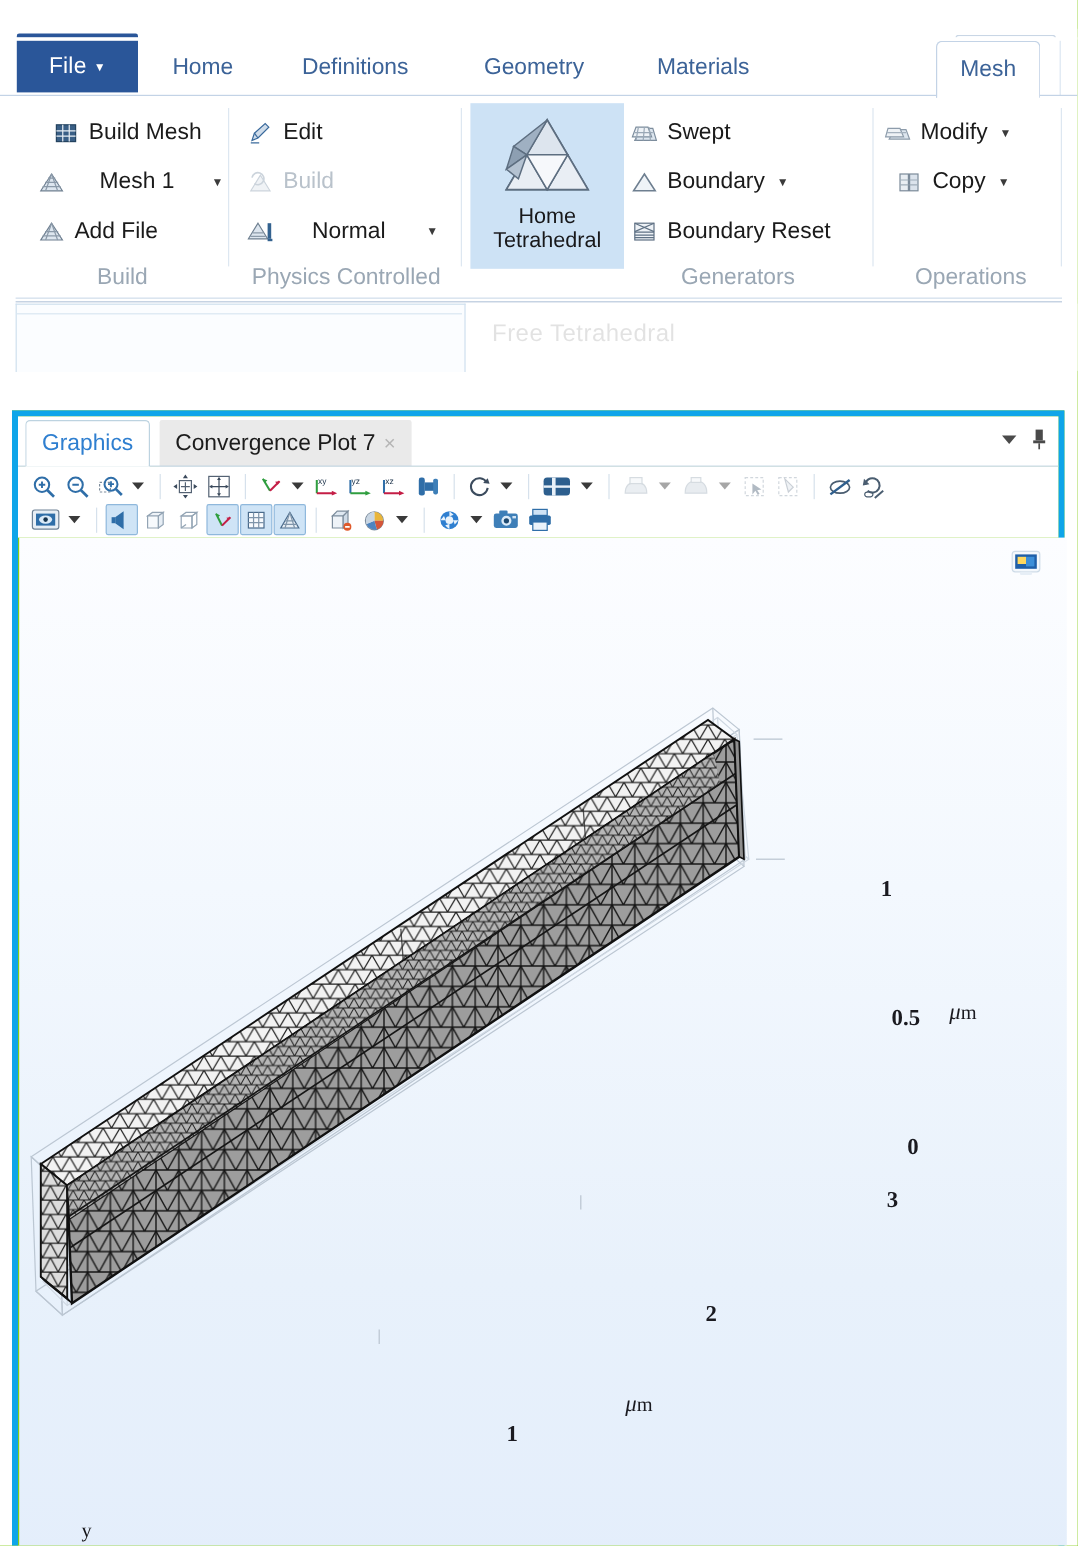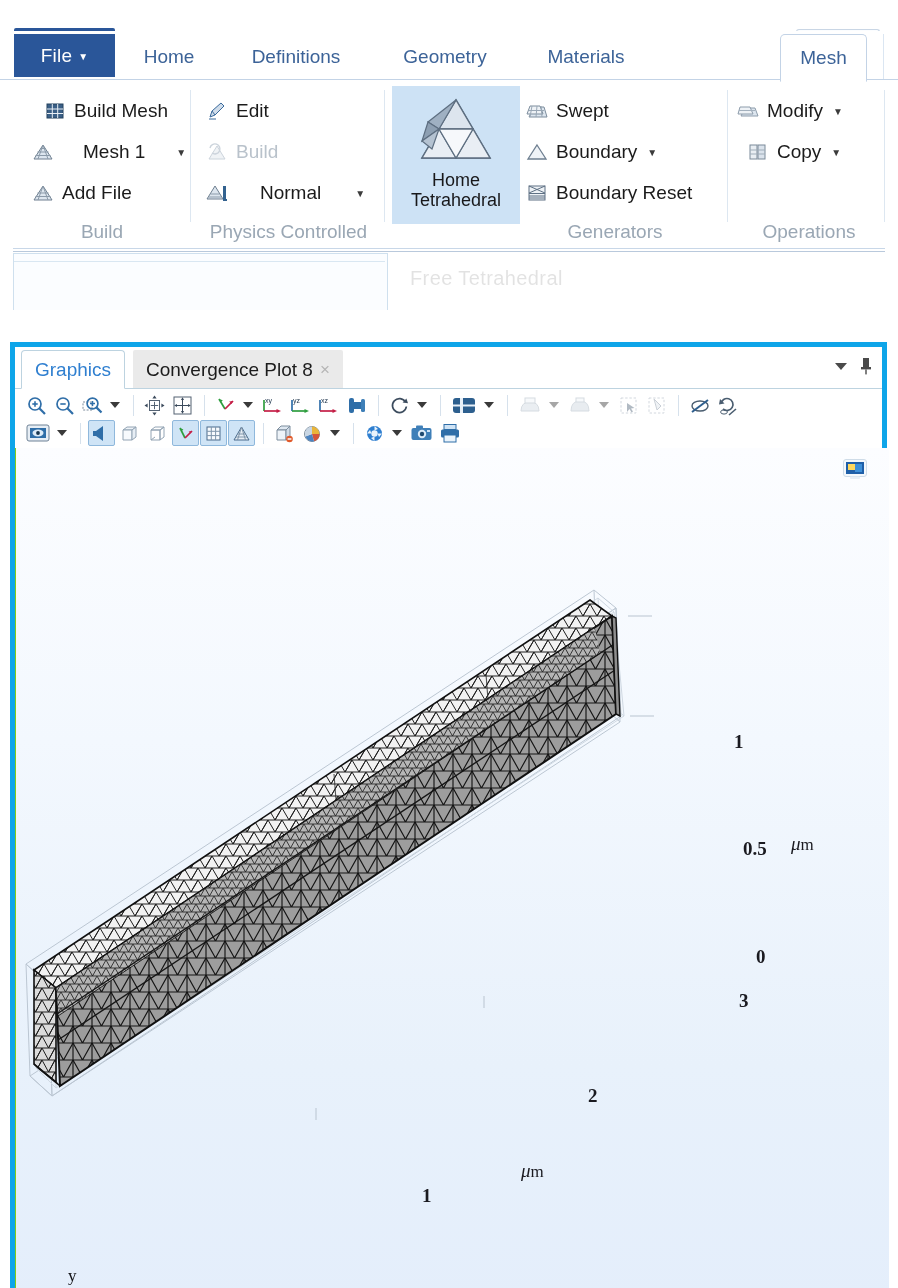--- a/index.html
+++ b/index.html
@@ -319,21 +319,21 @@
     <div class="ghosttitle">Free Tetrahedral</div>
   </div>
 
   <div class="gfx">
 
     <div class="gfx-tabs">
       <div class="gtab active">
         <span>Graphics</span>
       </div>
       <div class="gtab inactive">
-        <span>Convergence Plot 8</span>
+        <span>Convergence Plot 7</span>
         <span class="xclose">×</span>
       </div>
       <div class="gfx-hdr-right">
         <span class="chev-dn"></span>
         <span style="display:block;width:14px;height:18px;">
           <svg viewBox="0 0 14 18" width="14" height="18">
               <rect x="4" y="1" width="6" height="9" fill="#4a4a4a"></rect>
               <rect x="2" y="10" width="10" height="2.4" fill="#4a4a4a"></rect>
               <rect x="6.3" y="12.4" width="1.4" height="5" fill="#4a4a4a"></rect>
             </svg>

